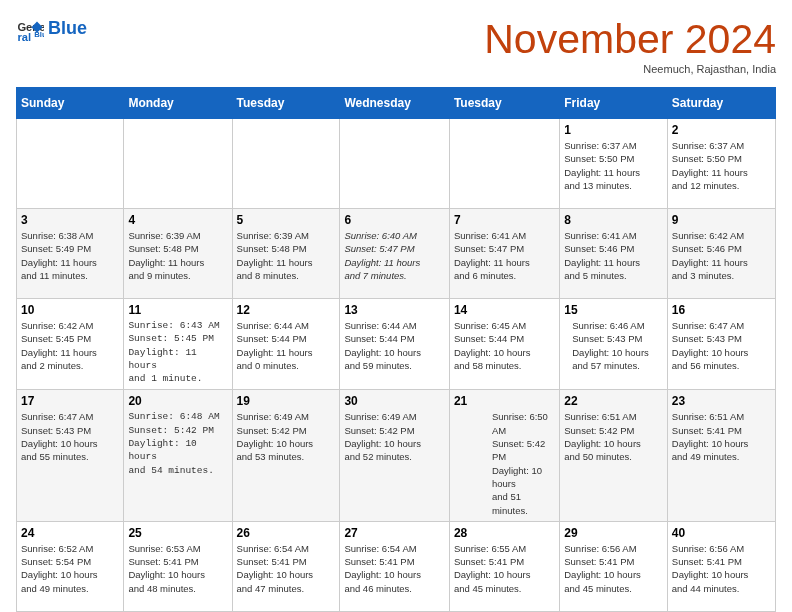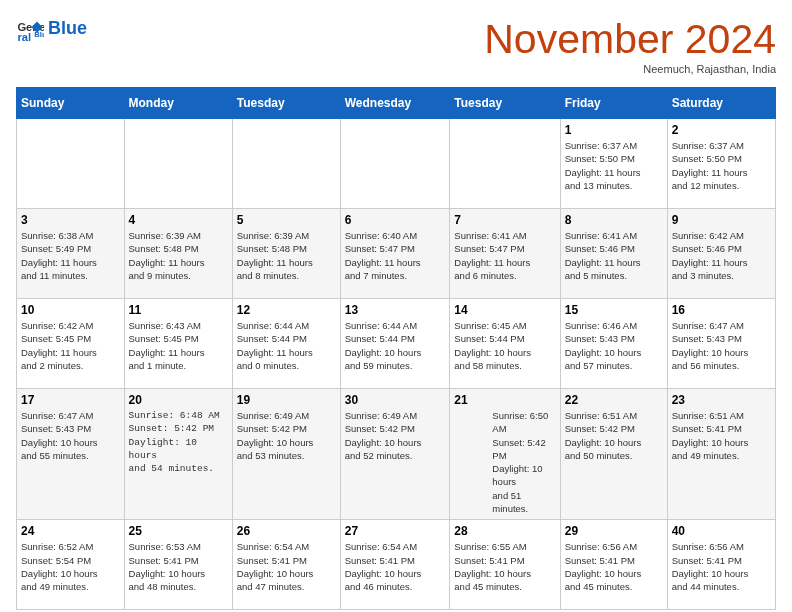--- a/index.html
+++ b/index.html
@@ -152,21 +152,21 @@
         </td>
         <td>
           <span class="day-number">5</span>
           <div class="day-info" style="white-space: pre-line;">Sunrise: 6:39 AM
 Sunset: 5:48 PM
 Daylight: 11 hours
 and 8 minutes.</div>
         </td>
         <td>
           <span class="day-number">6</span>
-          <div class="day-info" style="white-space: pre-line;">Sunrise: 6:40 AM
+          <div class="day-info" style="white-space: pre-line; font-style: italic;">Sunrise: 6:40 AM
 Sunset: 5:47 PM
 Daylight: 11 hours
 and 7 minutes.</div>
         </td>
         <td>
           <span class="day-number">7</span>
           <div class="day-info" style="white-space: pre-line;">Sunrise: 6:41 AM
 Sunset: 5:47 PM
 Daylight: 11 hours
 and 6 minutes.</div>
@@ -189,21 +189,21 @@
       <tr>
         <td>
           <span class="day-number">10</span>
           <div class="day-info" style="white-space: pre-line;">Sunrise: 6:42 AM
 Sunset: 5:45 PM
 Daylight: 11 hours
 and 2 minutes.</div>
         </td>
         <td>
           <span class="day-number">11</span>
-          <div class="day-info" style="white-space: pre-line;">Sunrise: 6:43 AM
+          <div class="day-info" style="white-space: pre-line; font-family: Liberation Mono, monospace;">Sunrise: 6:43 AM
 Sunset: 5:45 PM
 Daylight: 11 hours
 and 1 minute.</div>
         </td>
         <td>
           <span class="day-number">12</span>
           <div class="day-info" style="white-space: pre-line;">Sunrise: 6:44 AM
 Sunset: 5:44 PM
 Daylight: 11 hours
 and 0 minutes.</div>
@@ -217,21 +217,21 @@
         </td>
         <td>
           <span class="day-number">14</span>
           <div class="day-info" style="white-space: pre-line;">Sunrise: 6:45 AM
 Sunset: 5:44 PM
 Daylight: 10 hours
 and 58 minutes.</div>
         </td>
         <td>
           <span class="day-number">15</span>
-          <div class="day-info" style="white-space: pre-line;">Sunrise: 6:46 AM
+          <div class="day-info" style="white-space: pre-line; margin-left: 8px;">Sunrise: 6:46 AM
 Sunset: 5:43 PM
 Daylight: 10 hours
 and 57 minutes.</div>
         </td>
         <td>
           <span class="day-number">16</span>
           <div class="day-info" style="white-space: pre-line;">Sunrise: 6:47 AM
 Sunset: 5:43 PM
 Daylight: 10 hours
 and 56 minutes.</div>

